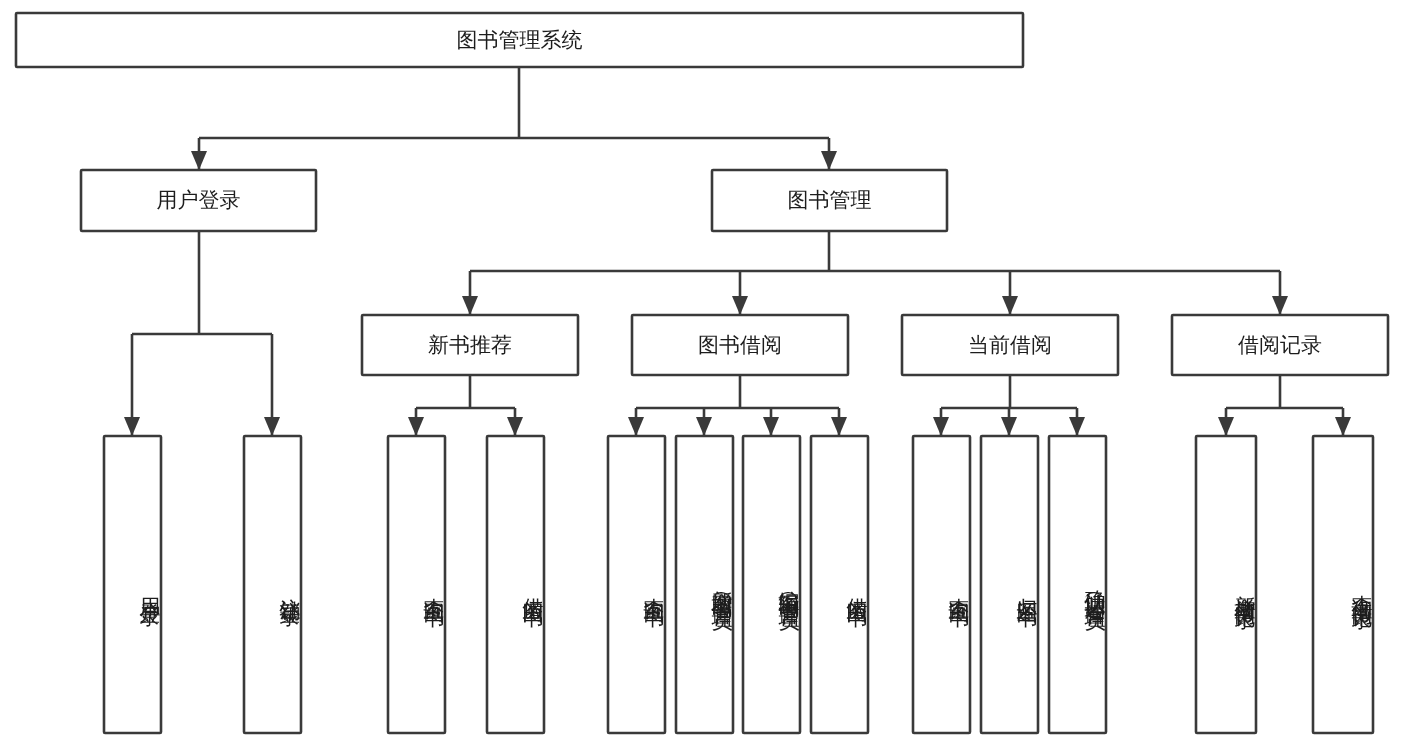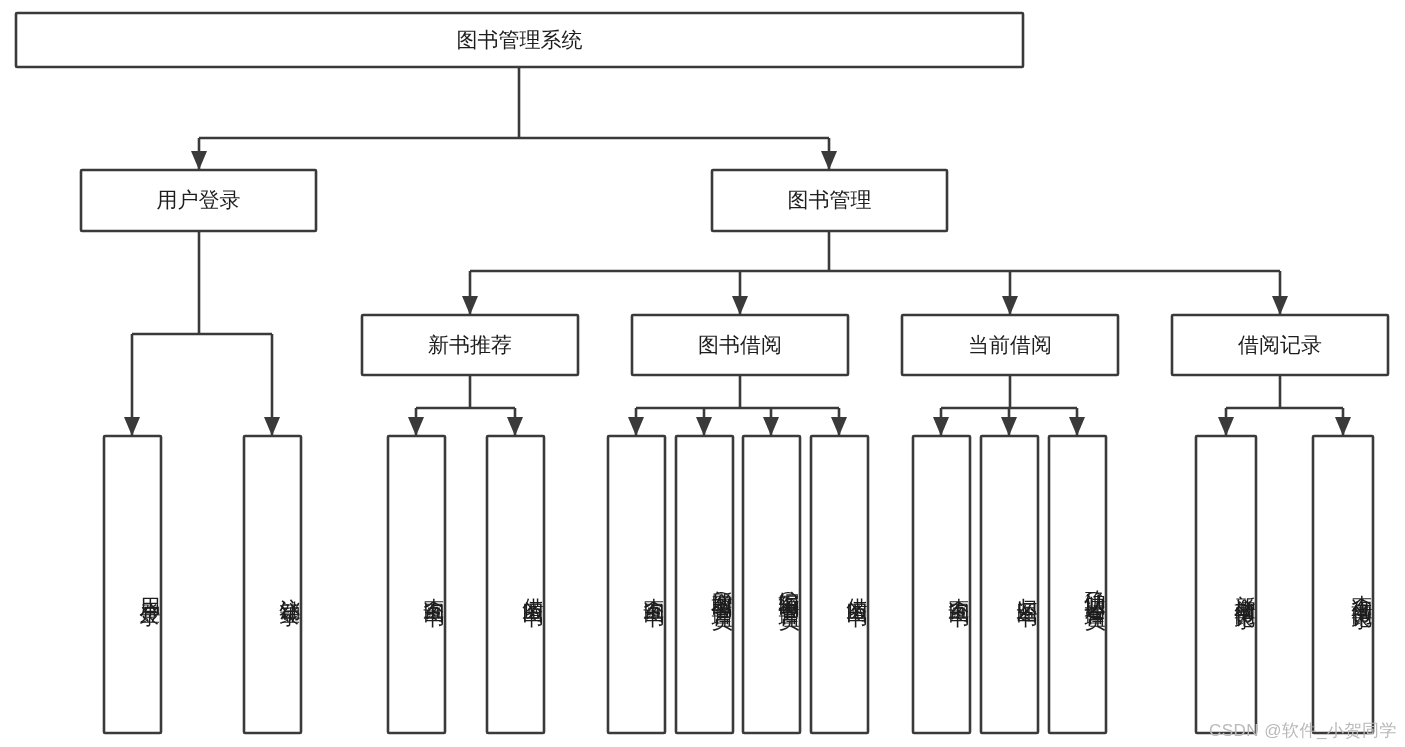--- a/index.html
+++ b/index.html
@@ -172,14 +172,13 @@
       <div class="node-label-v" style="left: 608px; top: 446px; width: 57px; height: 281px;">查询图书</div>
       <div class="node-label-v" style="left: 676px; top: 446px; width: 57px; height: 281px;">新增图书（管理员）</div>
       <div class="node-label-v" style="left: 743px; top: 446px; width: 57px; height: 281px;">编辑图书（管理员）</div>
       <div class="node-label-v" style="left: 811px; top: 446px; width: 57px; height: 281px;">借阅图书</div>
       <div class="node-label-v" style="left: 913px; top: 446px; width: 57px; height: 281px;">查询图书</div>
       <div class="node-label-v" style="left: 981px; top: 446px; width: 57px; height: 281px;">归还图书</div>
       <div class="node-label-v" style="left: 1049px; top: 446px; width: 57px; height: 281px;">确认归还（管理员）</div>
       <div class="node-label-v" style="left: 1196px; top: 446px; width: 60px; height: 281px;">新增借阅记录</div>
       <div class="node-label-v" style="left: 1313px; top: 446px; width: 60px; height: 281px;">查询借阅记录</div>
     </div>
-  <div class="watermark">CSDN @软件_小贺同学</div>
 </div>
 
 </body></html>

